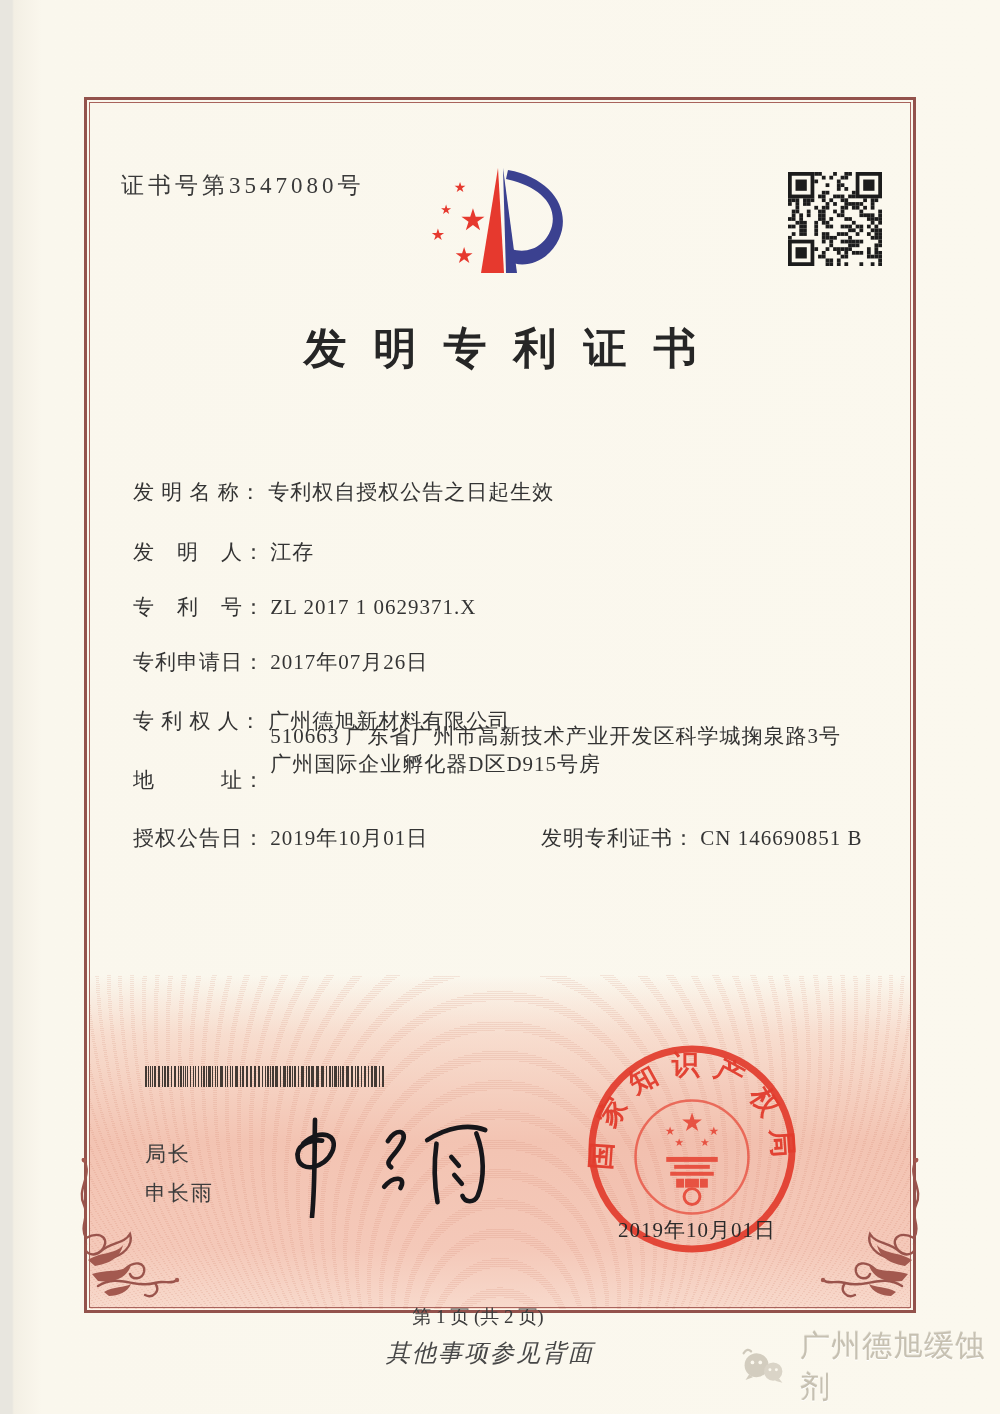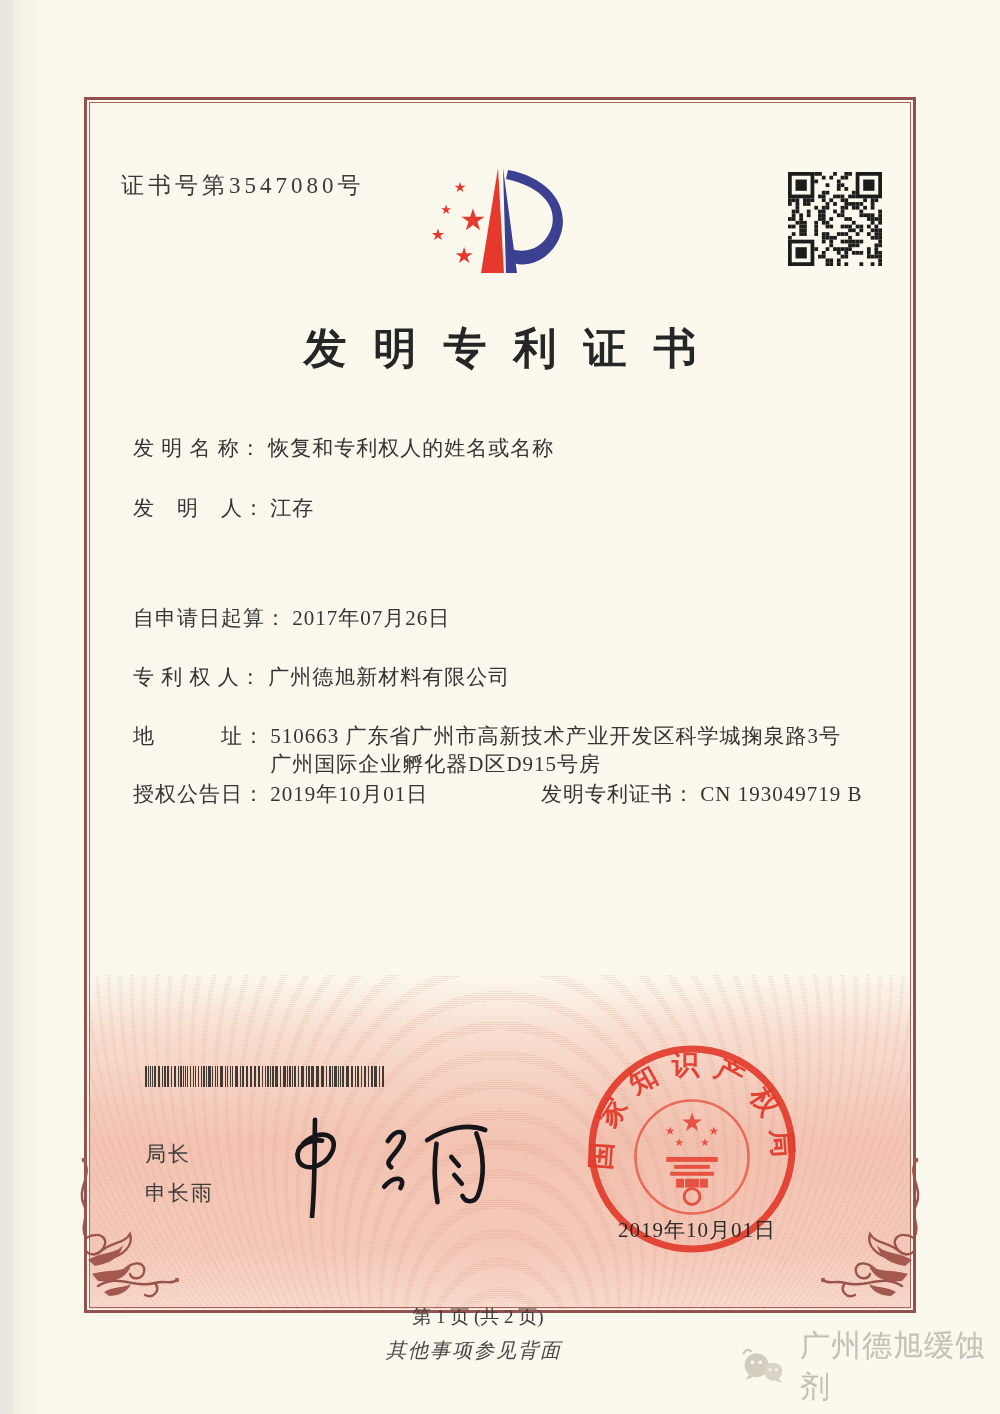--- a/index.html
+++ b/index.html
@@ -16,35 +16,35 @@
           repeating-radial-gradient(120% 95% at 50% 140%, rgba(198,110,86,0.14) 0 1px, rgba(0,0,0,0) 1px 6px),
           linear-gradient(180deg, rgba(246,205,188,0) 0%, rgba(245,199,181,0.55) 18%,
                           rgba(242,190,172,0.9) 50%, rgba(244,198,182,0.95) 82%, rgba(247,212,198,0.85) 100%);}
   .content{position:absolute;inset:0;z-index:4;color:#2f2f2f;}
   .cert-no{position:absolute;left:121px;top:170px;font-size:23px;letter-spacing:4px;color:#3a3a3a;}
   .logo{position:absolute;left:420px;top:160px;width:150px;height:142px;}
   .qr{position:absolute;left:788px;top:172px;width:94px;height:94px;}
   .title{position:absolute;left:0;right:0;top:320px;text-align:center;font-size:43px;font-weight:600;
          letter-spacing:27px;text-indent:27px;color:#262626;}
   .field-row{position:absolute;left:133px;font-size:21px;color:#343434;}
-  .field-row .lbl{display:inline-block;min-width:130px;letter-spacing:1px;}
+  .field-row .lbl{display:inline-block;min-width:130px;letter-spacing:1px;margin-top:44px;}
   .field-row .val{letter-spacing:1px;}
   .addr-val{display:inline-block;vertical-align:top;width:580px;line-height:28px;letter-spacing:1px;}
   .pair2{position:absolute;left:408px;top:0;}
   .body-text{position:absolute;left:133px;top:826px;width:737px;font-size:21px;line-height:27.6px;
              text-align:justify;color:#333;}
   .body-text p{margin:0;text-indent:2em;letter-spacing:0.5px;}
   .barcode{position:absolute;left:145px;top:1066px;width:243px;height:21px;opacity:.85;}
   .signer{position:absolute;left:145px;font-size:21px;color:#3c3c3c;letter-spacing:2px;}
   .signature{position:absolute;left:270px;top:1110px;width:232px;height:108px;}
   .seal{position:absolute;left:583px;top:1040px;width:218px;height:218px;}
   .seal-date{position:absolute;left:606px;top:1216px;width:182px;text-align:center;
              font-size:21px;color:#2a2a2a;letter-spacing:1px;}
   .page-info{position:absolute;left:0;width:956px;top:1280px;text-align:center;font-size:19px;color:#3c3c3c;margin-top:24px;}
-  .footer-note{position:absolute;left:386px;top:1337px;font-size:20px;color:#474747;letter-spacing:2px;
+  .footer-note{position:absolute;left:386px;top:1337px;font-size:24px;color:#474747;letter-spacing:2px;
                font-style:italic;}
   .watermark{position:absolute;left:740px;top:1326px;display:flex;align-items:center;gap:14px;}
   .watermark .wm-text{font-size:30px;color:#c6c0b1;letter-spacing:1px;
                text-shadow:0 1px 0 #fff, 0 -1px 0 rgba(120,110,95,0.18);}
   .ornament{position:absolute;width:112px;height:162px;z-index:5;}
   .orn-bl{left:68px;top:1158px;}
   .orn-br{left:820px;top:1158px;transform:scaleX(-1);}
 </style>
 </head>
 <body>
@@ -319,44 +319,48 @@
         <rect x="75.19999999999999" y="7.52" width="11.28" height="11.28" fill="#1c1c1c"></rect>
         <rect x="0" y="67.67999999999999" width="26.32" height="26.32" fill="#1c1c1c"></rect>
         <rect x="3.76" y="71.44" width="18.799999999999997" height="18.799999999999997" fill="#fbf8ee"></rect>
         <rect x="7.52" y="75.19999999999999" width="11.28" height="11.28" fill="#1c1c1c"></rect>
       </svg>
 
     <div class="title">发明专利证书</div>
 
     <div class="field-row" style="top:434px">
       <span class="lbl">发 明 名 称：</span>
-      <span class="val">恢复和专利权人的姓名或名称</span>
+      <span class="val">专利权自授权公告之日起生效</span>
     </div>
     <div class="field-row" style="top:494px">
       <span class="lbl">发　明　人：</span>
       <span class="val">江存</span>
     </div>
+    <div class="field-row" style="top:549px">
+      <span class="lbl">专　利　号：</span>
+      <span class="val">ZL 2017 1 0629371.X</span>
+    </div>
     <div class="field-row" style="top:604px">
-      <span class="lbl">自申请日起算：</span>
+      <span class="lbl">专利申请日：</span>
       <span class="val">2017年07月26日</span>
     </div>
     <div class="field-row" style="top:663px">
       <span class="lbl">专 利 权 人：</span>
       <span class="val">广州德旭新材料有限公司</span>
     </div>
     <div class="field-row" style="top:722px">
       <span class="lbl">地　　　址：</span>
       <span class="val addr-val">510663 广东省广州市高新技术产业开发区科学城掬泉路3号广州国际企业孵化器D区D915号房</span>
     </div>
     <div class="field-row" style="top:780px;width:740px">
       <span class="lbl" style="min-width:0">授权公告日：</span>
       <span class="val">2019年10月01日</span>
       <span class="pair2">
         <span class="lbl" style="min-width:0">发明专利证书：</span>
-        <span class="val">CN 193049719 B</span>
+        <span class="val">CN 146690851 B</span>
       </span>
     </div>
 
 
     <svg class="barcode" id="barcode-svg" viewBox="0 0 243 21" preserveAspectRatio="none">
         <rect x="0" y="0" width="2" height="21" fill="#24201c"></rect>
         <rect x="3" y="0" width="1" height="21" fill="#24201c"></rect>
         <rect x="5" y="0" width="1" height="21" fill="#24201c"></rect>
         <rect x="7" y="0" width="1" height="21" fill="#24201c"></rect>
         <rect x="9" y="0" width="2" height="21" fill="#24201c"></rect>

